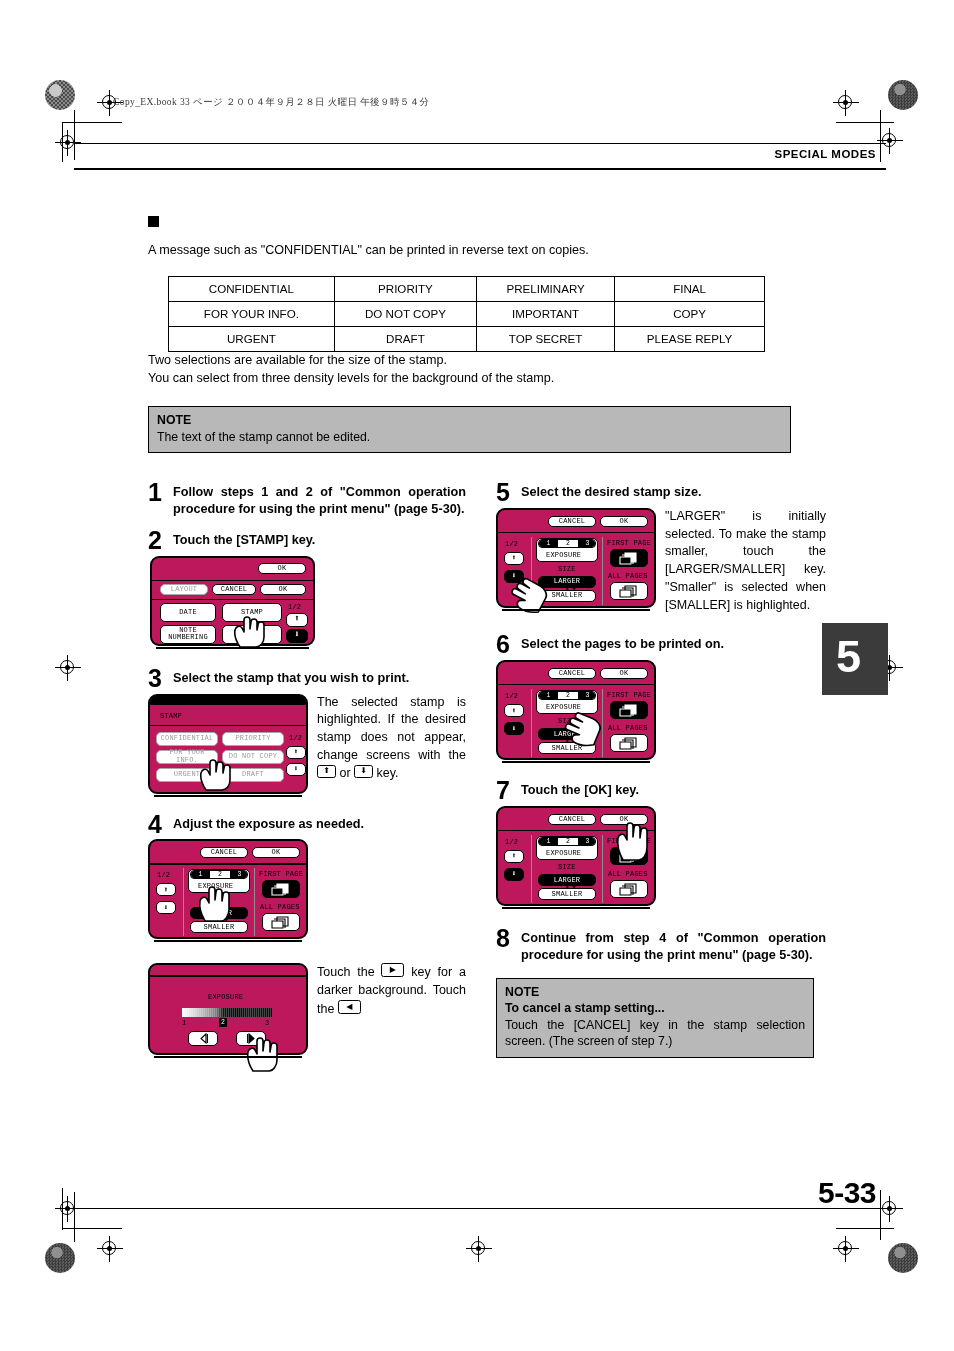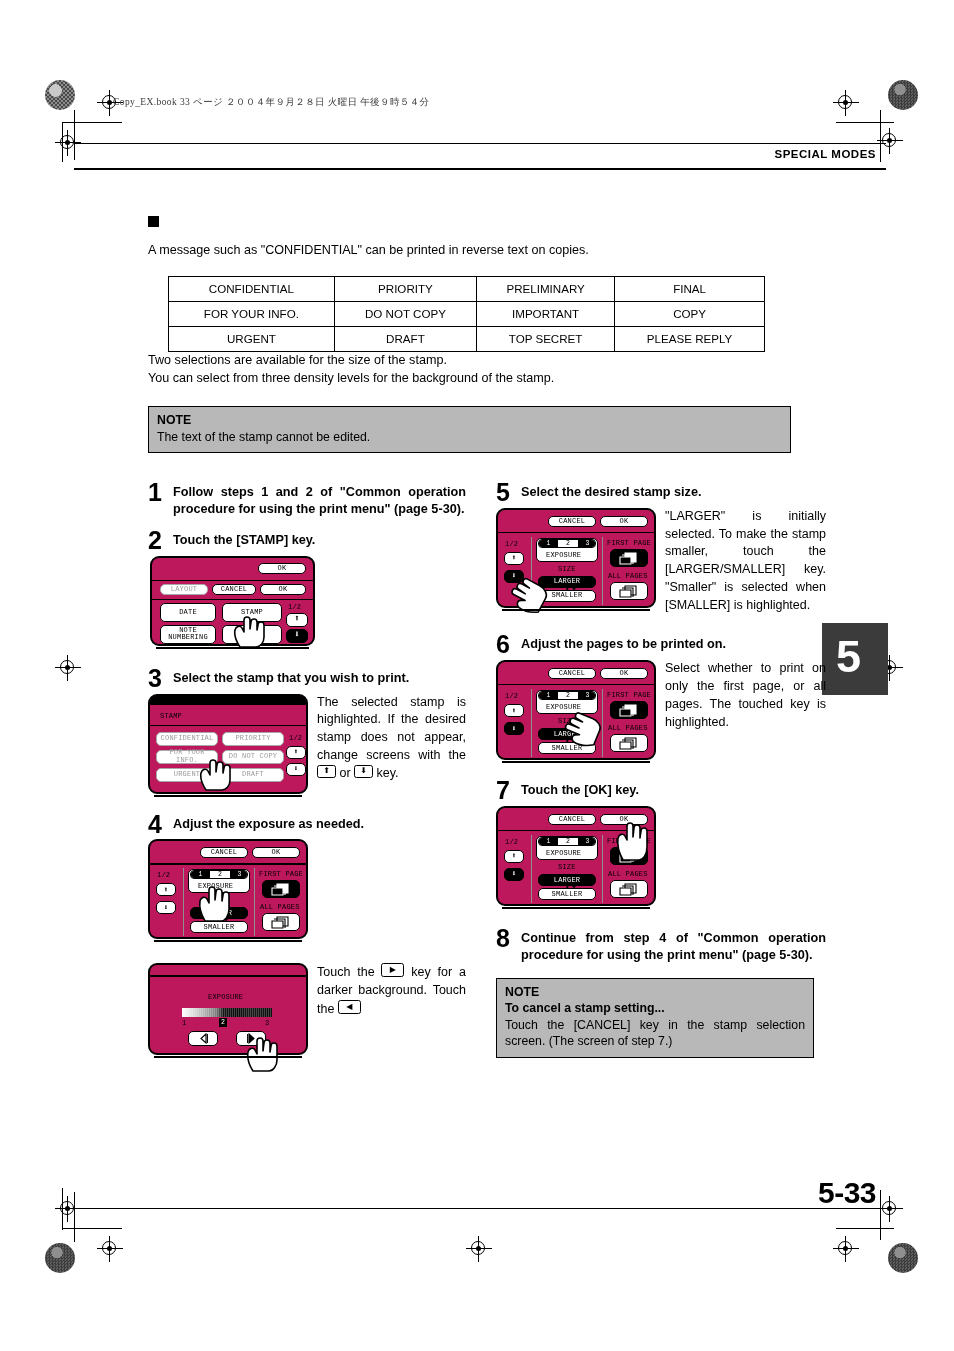--- a/index.html
+++ b/index.html
@@ -525,21 +525,21 @@
               </svg>
             </div>
           </div>
         </div>
 
         <div class="sidetxt">"LARGER" is initially selected. To make the stamp smaller, touch the [LARGER/SMALLER] key. "Smaller" is selected when [SMALLER] is highlighted.</div>
       </div>
 
       <div class="step" style="margin-top:22px;margin-bottom:6px;">
         <div class="stepnum">6</div>
-        <div class="steptxt">Adjust the pages to be printed on.</div>
+        <div class="steptxt">Select the pages to be printed on.</div>
       </div>
 
       <div class="sidewrap">
         <div class="lcd" style="width:160px;height:100px;flex:0 0 160px;">
           <div class="lcd-inner">
             <div class="key" style="left:50px;top:6px;width:48px;height:11px;">
                 <span>CANCEL</span>
               </div>
             <div class="key" style="left:102px;top:6px;width:48px;height:11px;">
                 <span>OK</span>
@@ -590,21 +590,20 @@
             </div>
 
             <div class="hand" style="left:60px;top:50px;transform:rotate(-68deg);">
               <svg width="46" height="38" viewBox="0 0 46 38">
                 <path d="M15 36 C11 30 9 23 10 17 C11 13 15 12 17 15 L19 19 L19 6 C19 2 25 2 25 6 L25 16 L26 8 C26 4 32 4 32 8 L32 17 L33 11 C33 7 39 7 39 11 L39 25 C39 31 35 36 31 36 Z" fill="#fff" stroke="#000" stroke-width="1.6" stroke-linejoin="round"></path>
               </svg>
             </div>
           </div>
         </div>
 
-        <div class="sidetxt">Select whether to print on only the first page, or all pages. The touched key is highlighted.</div>
       </div>
 
       <div class="step" style="margin-top:22px;margin-bottom:7px;">
         <div class="stepnum">7</div>
         <div class="steptxt">Touch the [OK] key.</div>
       </div>
 
       <div class="lcd" style="width:160px;height:100px;">
         <div class="lcd-inner">
           <div class="key" style="left:50px;top:6px;width:48px;height:11px;">

